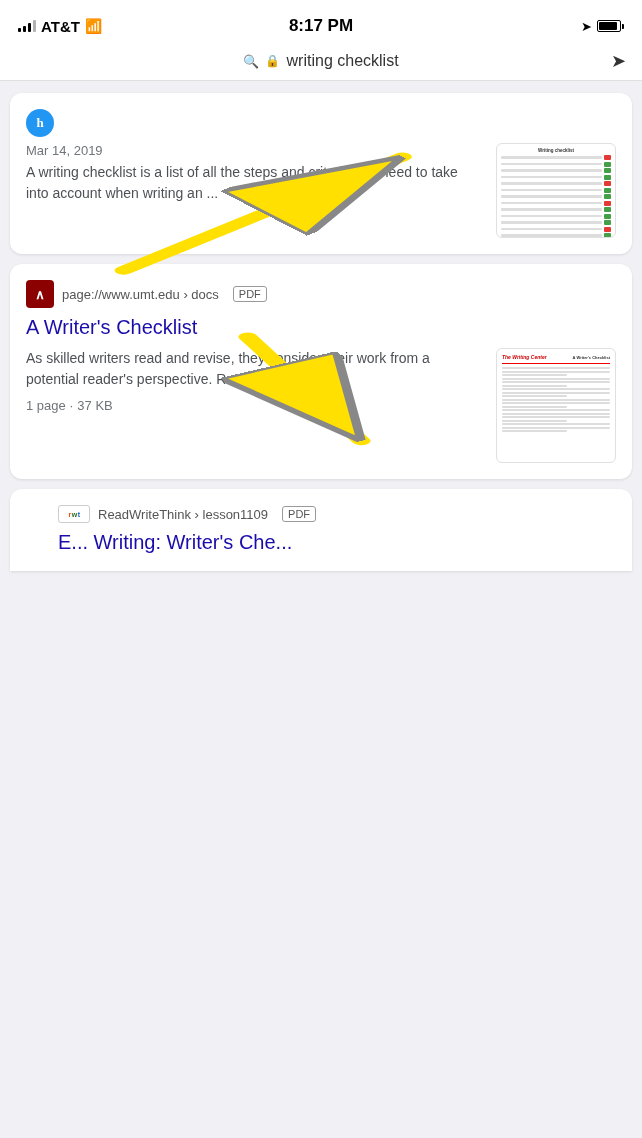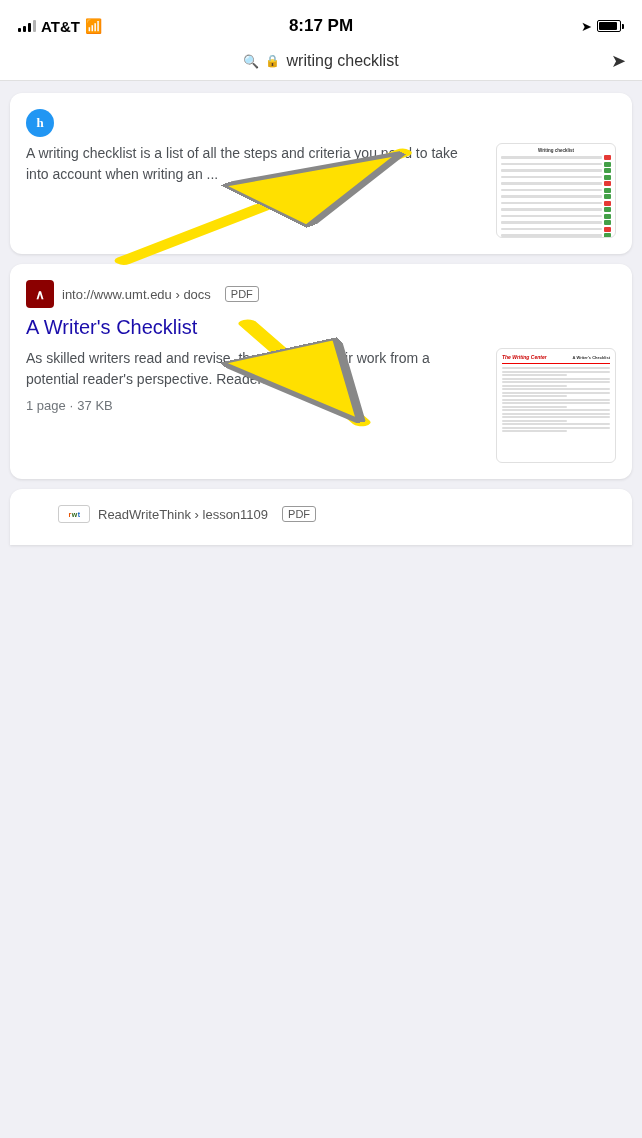--- a/index.html
+++ b/index.html
@@ -379,20 +379,21 @@
 <div class="content" style="position:relative;">
 
   <div class="result-card">
     <div class="result-site-row">
       <div class="site-favicon" style="background:#2196F3;">
         <span style="font-size:13px; font-weight:bold; color:white; font-family:serif;">h</span>
       </div>
     </div>
     <div class="result-body">
       <div class="result-text-col">
+        <div class="result-date">Mar 14, 2019</div>
         <div class="result-snippet">A writing checklist is a list of all the steps and criteria you need to take into account when writing an ...</div>
       </div>
 
       <div class="result-thumbnail thumb1">
         <div class="thumb1-title">Writing checklist</div>
         <div class="thumb1-rows">
 
           <div class="thumb1-row">
               <div class="thumb1-text"></div>
               <div class="thumb1-dot" style="background:#e53935;"></div>
@@ -449,21 +450,21 @@
         </div>
       </div>
     </div>
   </div>
 
   <div class="result-card">
     <div class="result-site-row">
       <div class="site-favicon umt" style="background:#8B0000; border-radius:4px; display:flex; align-items:center; justify-content:center;">
         <span style="font-size:13px; color:white; font-weight:bold;">∧</span>
       </div>
-      <span class="site-url">into://www.umt.edu › docs</span>
+      <span class="site-url">page://www.umt.edu › docs</span>
       <span class="pdf-badge">PDF</span>
     </div>
     <div class="result-title">
       <a>A Writer's Checklist</a>
     </div>
     <div class="result-body">
       <div class="result-text-col">
         <div class="result-snippet">As skilled writers read and revise, they consider their work from a potential reader's perspective. Readers are ...</div>
         <div class="result-meta">1 page · 37 KB</div>
       </div>
@@ -504,20 +505,23 @@
       <div class="rwt-badge">
         <div class="rwt-logo">
           <span class="rwt-letter-r">r</span>
           <span class="rwt-letter-w">w</span>
           <span class="rwt-letter-t">t</span>
         </div>
       </div>
       <span class="site-url">ReadWriteThink › lesson1109</span>
       <span class="pdf-badge">PDF</span>
     </div>
+    <div class="result-title-partial">
+      <a style="color:#1a0dab; text-decoration:none;">E... Writing: Writer's Che...</a>
+    </div>
   </div>
 
   <svg class="arrow-svg" viewBox="0 0 622 1060" preserveAspectRatio="none" xmlns="http://www.w3.org/2000/svg">
 
     <defs>
       <marker id="arrowhead1" markerWidth="10" markerHeight="7" refX="10" refY="3.5" orient="auto">
         <polygon points="0 0, 10 3.5, 0 7" fill="#FFE000" stroke="#888" stroke-width="0.5"></polygon>
       </marker>
       <marker id="arrowhead2" markerWidth="10" markerHeight="7" refX="10" refY="3.5" orient="auto">
         <polygon points="0 0, 10 3.5, 0 7" fill="#FFE000" stroke="#888" stroke-width="0.5"></polygon>

